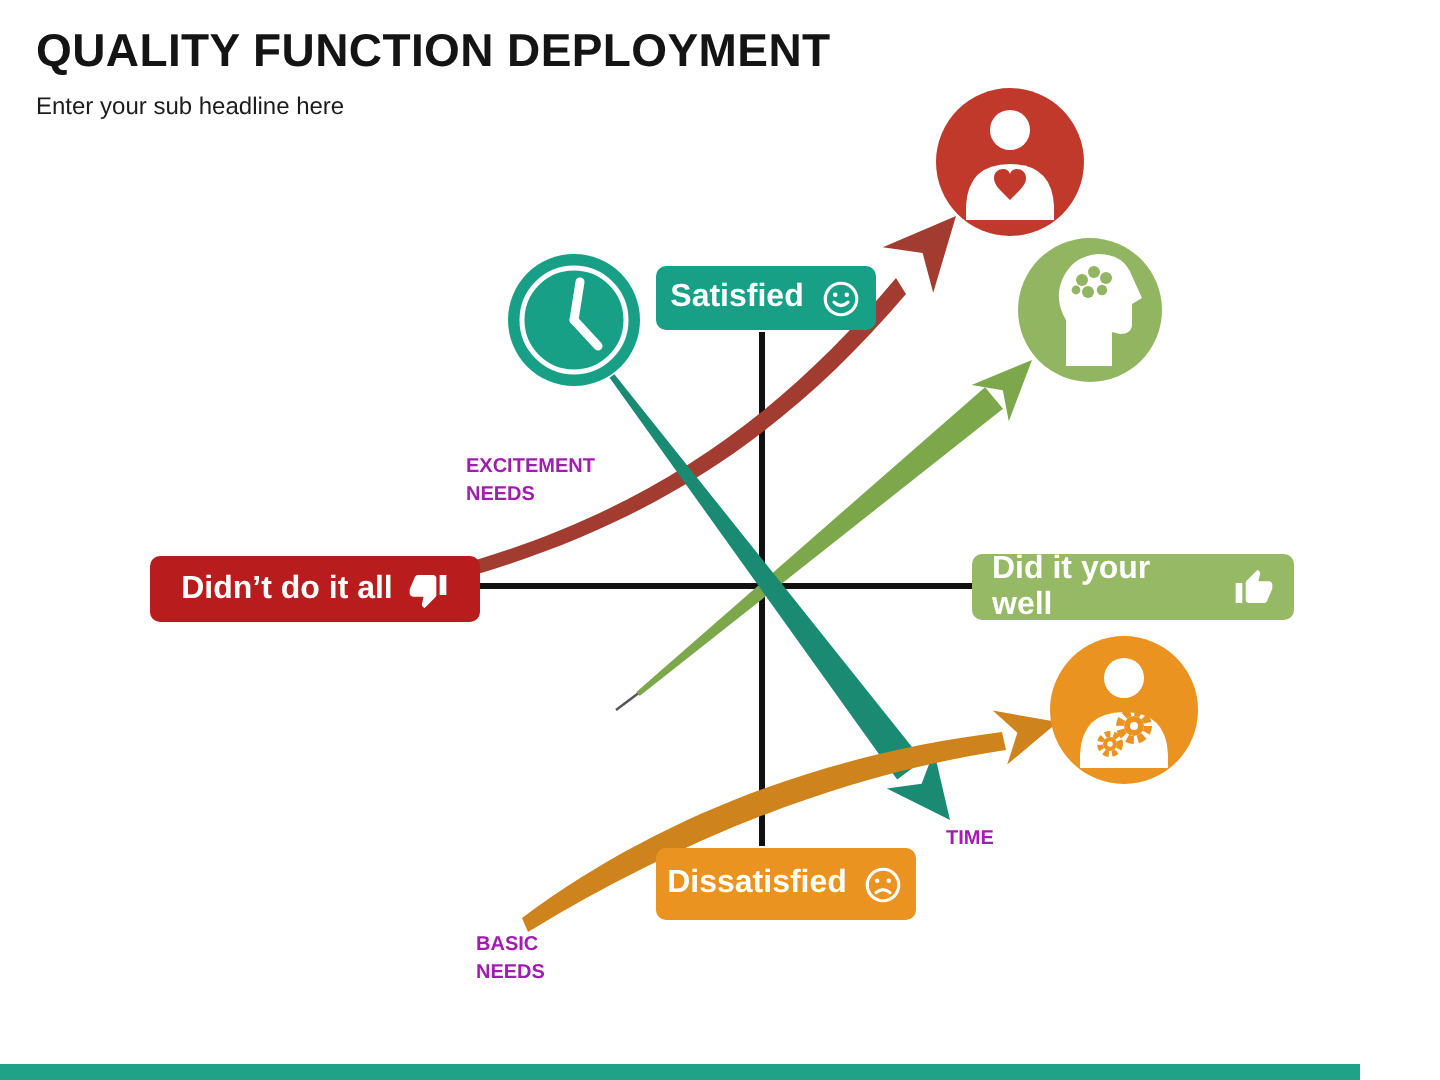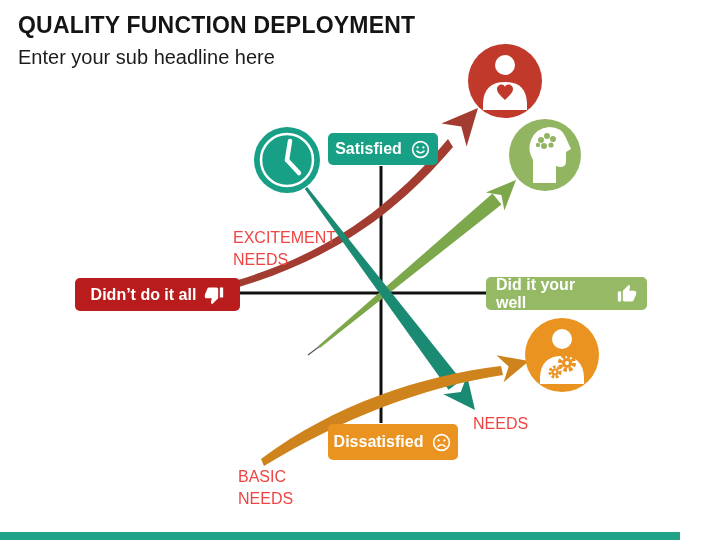--- a/index.html
+++ b/index.html
@@ -1,28 +1,28 @@
 <!DOCTYPE html>
 <html><head>
 <meta charset="utf-8">
 <style>
   html,body{margin:0;padding:0;background:#fff;}
   .slide{position:relative;width:680px;height:540px;background:#ffffff;overflow:hidden;
          font-family:"Liberation Sans",sans-serif;color:#161616;}
   .title{position:absolute;left:18px;top:12px;font-size:23px;font-weight:bold;letter-spacing:.2px;color:#141414;}
-  .subtitle{position:absolute;left:18px;top:46px;font-size:20px;color:#1c1c1c;}
+  .subtitle{position:absolute;left:18px;top:46px;font-size:12px;color:#1c1c1c;}
   .diagram-svg{position:absolute;left:0;top:0;width:720px;height:540px;}
   .pill{position:absolute;display:flex;align-items:center;justify-content:center;gap:8px;
         color:#fff;font-weight:bold;font-size:16px;border-radius:5px;padding:0 10px;box-sizing:border-box;}
   .pill svg{flex:0 0 auto;display:block;}
   .pill-top{left:328px;top:133px;width:110px;height:32px;background:#17a085;}
   .pill-bottom{left:328px;top:424px;width:130px;height:36px;background:#ea9320;}
   .pill-left{left:75px;top:278px;width:165px;height:33px;background:#b91c1c;}
   .pill-right{left:486px;top:277px;width:161px;height:33px;background:#95b965;}
-  .lbl{position:absolute;font-size:16px;font-weight:normal;color:#ef4444;line-height:1.4;}
+  .lbl{position:absolute;font-size:10px;font-weight:bold;color:#a21caf;line-height:1.4;}
   .lbl-excitement{left:233px;top:227px;width:88px;}
   .lbl-performance{left:240px;top:355px;width:114px;}
   .lbl-basic{left:238px;top:466px;width:60px;}
   .lbl-time{left:473px;top:413px;}
   .footer-bar{position:absolute;left:0;right:0;bottom:0;height:8px;background:#1fa287;}
 </style>
 </head>
 <body>
 
 <div class="slide">
@@ -126,16 +126,16 @@
 
   <div class="pill pill-right">
     <span>Did it your well</span>
     <svg width="20" height="20" viewBox="0 0 24 24">
       <path fill="#fff" d="M1 21h4V9H1v12zm22-11c0-1.1-.9-2-2-2h-6.31l.95-4.57.03-.32c0-.41-.17-.79-.44-1.06L14.17 1 7.58 7.59C7.22 7.95 7 8.45 7 9v10c0 1.1.9 2 2 2h9c.83 0 1.54-.5 1.84-1.22l3.02-7.05c.09-.23.14-.47.14-.73v-2z"></path>
     </svg>
   </div>
 
   <div class="lbl lbl-excitement">EXCITEMENT NEEDS</div>
   <div class="lbl lbl-basic">BASIC NEEDS</div>
-  <div class="lbl lbl-time">NEEDS</div>
+  <div class="lbl lbl-time">TIME</div>
 
   <div class="footer-bar"></div>
 </div>
 
 </body></html>

